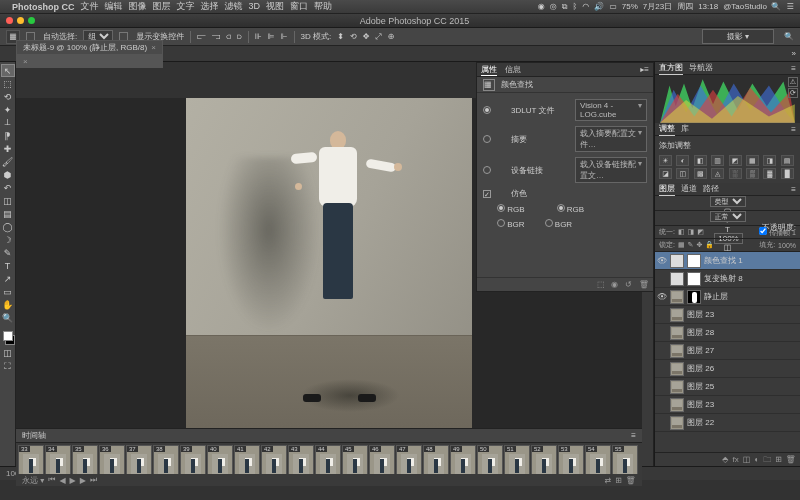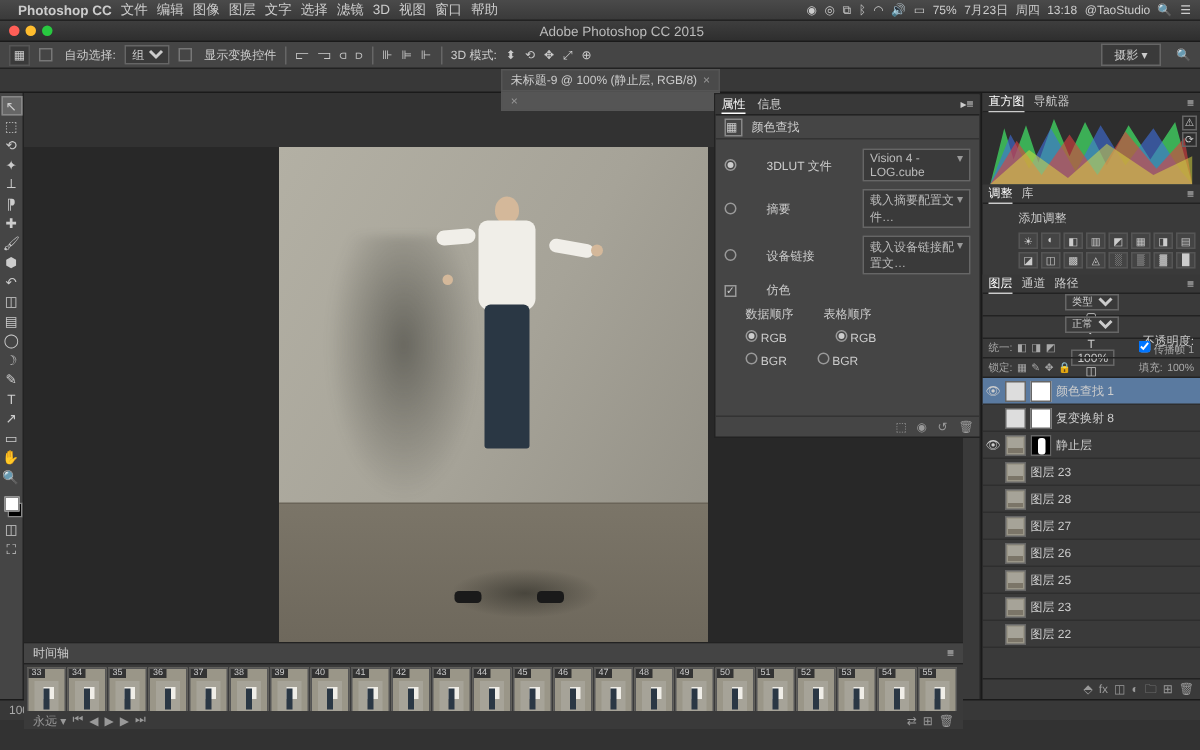--- a/index.html
+++ b/index.html
@@ -19,24 +19,24 @@
 .dot { width: 7px; height: 7px; border-radius: 50%; }
 .dot.red { background:#ff5f57; } .dot.yellow { background:#ffbd2e; } .dot.green { background:#28c940; }
 .window-title { flex: 1; text-align: center; font-size: 9px; color: #bbb; }
 
 
 .options-bar { height: 18px; background: #454545; border-bottom: 1px solid #222; display: flex; align-items: center; padding: 0 6px; gap: 6px; font-size: 8px; }
 .options-bar .icon-slot { width: 14px; height: 14px; background:#3a3a3a; border:1px solid #555; display:flex;align-items:center;justify-content:center;}
 .options-bar .check { width:9px;height:9px;border:1px solid #777;display:inline-block;margin-right:2px;}
 .options-bar select { background:#3a3a3a; border:1px solid #666; color:#ccc; font-size:8px; height:13px; }
 .options-bar .sep { width:1px; height:12px; background:#666; }
-.options-bar .camera-btn { margin-left:auto; background:#3a3a3a; border:1px solid #666; padding:1px 8px; font-size:8px; color:#ccc; }
-
-
-.tabs-row { height: 16px; background: #383838; border-bottom: 1px solid #1a1a1a; display: flex; align-items: center; padding-left: 16px; font-size: 8px; flex-direction: column; }
+.options-bar .camera-btn { margin-left:auto; background:#3a3a3a; border:1px solid #666; padding:1px 24px; font-size:8px; color:#ccc; }
+
+
+.tabs-row { height: 16px; background: #383838; border-bottom: 1px solid #1a1a1a; display: flex; align-items: center; padding-left: 16px; font-size: 8px; }
 .doc-tab { background:#4a4a4a; border:1px solid #555; padding:1px 6px; margin-right:2px; display:flex; align-items:center; gap:4px;}
 .doc-tab.active { background:#555; }
 .doc-tab .close-x { color:#999; font-size:8px; }
 
 
 .main { display: flex; height: 404px; }
 .toolbox { width: 16px; background:#454545; border-right:1px solid #222; display:flex; flex-direction:column; padding:2px 0; gap:1px; }
 .tool { width:14px; height:13px; margin:0 auto; display:flex; align-items:center; justify-content:center; color:#ccc; font-size:9px; }
 .tool.selected { background:#666; border:1px solid #888; }
 .swatch-fg { width:10px;height:10px;background:#fff;border:1px solid #888;margin:4px auto 0; position:relative;}
@@ -97,21 +97,21 @@
 .panel-header { height:13px; background:#383838; border-bottom:1px solid #222; display:flex; align-items:center; padding:0 4px; font-size:8px; color:#ccc;}
 .panel-header .tab { margin-right:6px; padding-bottom:1px;}
 .panel-header .tab.active{color:#fff; border-bottom:1px solid #ccc;}
 .panel-header .menu-dots{margin-left:auto;}
 
 .histogram { height:48px; background:#2e2e2e; position:relative;}
 .histo-svg { width:100%; height:100%;}
 .histo-icons { position:absolute; right:2px; top:2px; display:flex; flex-direction:column; gap:1px;}
 .histo-icons .hi { width:10px;height:10px;border:1px solid #666;font-size:7px;display:flex;align-items:center;justify-content:center;}
 
-.adjust { padding:4px;margin-left:20px;}
+.adjust { padding:4px;}
 .adjust-title { font-size:8px; margin-bottom:4px; color:#ccc;}
 .adjust-grid { display:grid; grid-template-columns:repeat(8,1fr); gap:2px;}
 .adjust-grid .adj { width:13px;height:11px;border:1px solid #555;background:#444;display:flex;align-items:center;justify-content:center;font-size:7px;color:#ccc;}
 
 .layers-header { display:flex; align-items:center; height:15px; padding:0 4px; font-size:8px; border-bottom:1px solid #222;flex-direction:column;}
 .layers-header select { background:#3a3a3a;border:1px solid #666;color:#ccc;font-size:7px;height:11px;}
 .layers-header .op-label{margin-left:auto;}
 .layers-header .op-val{background:#3a3a3a;border:1px solid #666;padding:0 3px;margin-left:2px;}
 .locks-row { display:flex;align-items:center;height:13px;padding:0 4px;font-size:7px;gap:3px;color:#aaa;border-bottom:1px solid #222;}
 .locks-row .fill-label{margin-left:auto;}
@@ -681,24 +681,20 @@
       <label>设备链接</label>
       <div class="dd">
           <span>载入设备链接配置文…</span>
           <span class="chev">▾</span>
         </div>
     </div>
     <div class="fp-row">
       <span class="check on"></span>
       <label>仿色</label>
     </div>
-    <div class="fp-row" style="gap:20px;padding-left:14px">
-      <span>数据顺序</span>
-      <span>表格顺序</span>
-    </div>
     <div class="fp-row" style="gap:32px;padding-left:14px">
       <span><span class="radio on"></span> <span>RGB</span></span>
       <span><span class="radio on"></span> <span>RGB</span></span>
     </div>
     <div class="fp-row" style="gap:20px;padding-left:14px">
       <span><span class="radio"></span> <span>BGR</span></span>
       <span><span class="radio"></span> <span>BGR</span></span>
     </div>
   </div>
   <div class="fp-footer">

